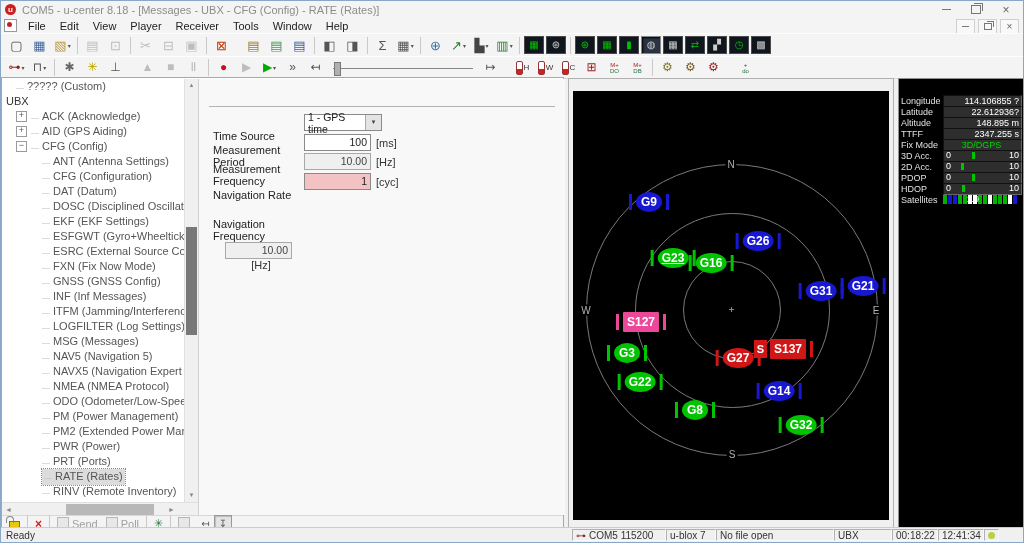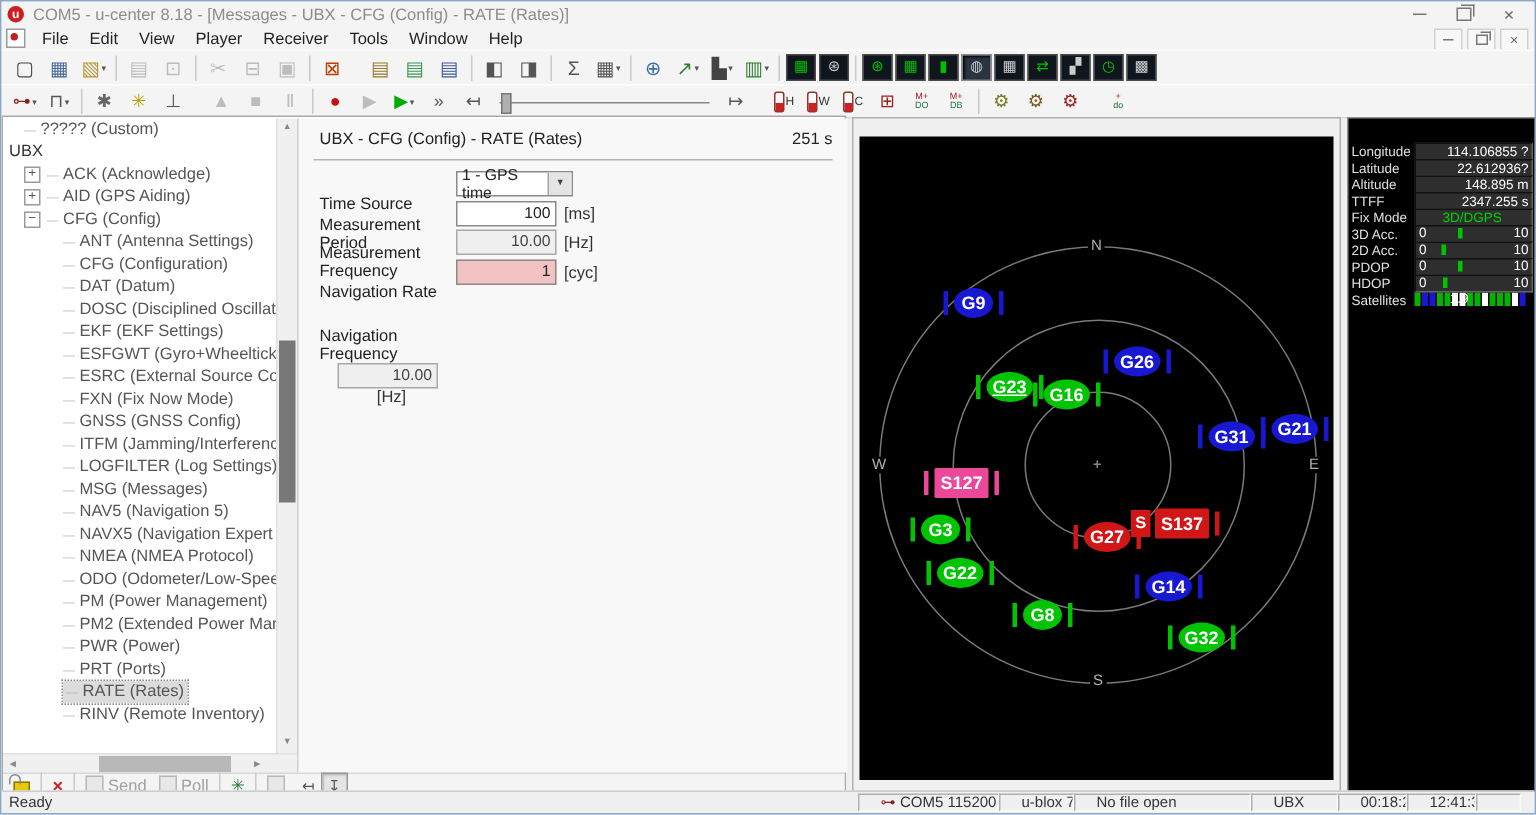--- a/index.html
+++ b/index.html
@@ -132,21 +132,21 @@
   .gtick{position:absolute;top:1px;width:3px;height:7px;background:#00c400;}
   .gval{position:absolute;top:0;line-height:9px;margin-left:5px;white-space:nowrap;margin-top:11px;}
   .dsegs{flex:1;height:9px;display:flex;gap:1px;align-items:center;}
   .seg{width:4px;height:9px;}
   
   .statusbar{position:absolute;left:0;right:0;bottom:0;height:14px;background:#f0f0f0;border-top:1px solid #cccccc;
     display:flex;align-items:center;font-size:10px;color:#333;}
   .ready{padding-left:5px;}
   #status-cells{position:absolute;left:571px;top:1px;display:flex;height:12px;}
   .sbcell{height:12px;box-sizing:border-box;border:1px solid;border-color:#b0b0b0 #fafafa #fafafa #b0b0b0;
-    display:flex;align-items:center;padding:0 14px;white-space:nowrap;overflow:hidden;}
+    display:flex;align-items:center;padding:0 3px;white-space:nowrap;overflow:hidden;}
   .plug{color:#8b2020;font-size:10px;margin-right:3px;}
   .plug:before{content:"⊶";}
   .dot{width:7px;height:7px;border-radius:50%;margin:0 auto;}
 </style>
 </head>
 <body>
 
 <div class="titlebar">
   <div class="applogo">u</div>
   <div class="apptitle">COM5 - u-center 8.18 - [Messages - UBX - CFG (Config) - RATE (Rates)]</div>
@@ -438,20 +438,23 @@
       <div class="titem d2">
         <div class="tlab">ESRC (External Source Config)</div>
       </div>
       <div class="titem d2">
         <div class="tlab">FXN (Fix Now Mode)</div>
       </div>
       <div class="titem d2">
         <div class="tlab">GNSS (GNSS Config)</div>
       </div>
       <div class="titem d2">
+        <div class="tlab">INF (Inf Messages)</div>
+      </div>
+      <div class="titem d2">
         <div class="tlab">ITFM (Jamming/Interference Monit</div>
       </div>
       <div class="titem d2">
         <div class="tlab">LOGFILTER (Log Settings)</div>
       </div>
       <div class="titem d2">
         <div class="tlab">MSG (Messages)</div>
       </div>
       <div class="titem d2">
         <div class="tlab">NAV5 (Navigation 5)</div>
@@ -489,24 +492,20 @@
     <div class="vthumb"></div>
     <div class="varrow dn"></div>
   </div>
   <div class="hscroll">
     <div class="harrow lt"></div>
     <div class="hthumb"></div>
     <div class="harrow rt"></div>
   </div>
 
   <div class="formp">
-    <div class="fhead">
-      <span>UBX - CFG (Config) - RATE (Rates)</span>
-      <span>251 s</span>
-    </div>
     <div class="fsep"></div>
 
     <div class="frow" style="top:35px;">
       <div class="flabel">Time Source</div>
       <div class="fselect">
         <span class="fselval">1 - GPS time</span>
         <span class="fselbtn"></span>
       </div>
     </div>
     <div class="frow" style="top:55px;">

